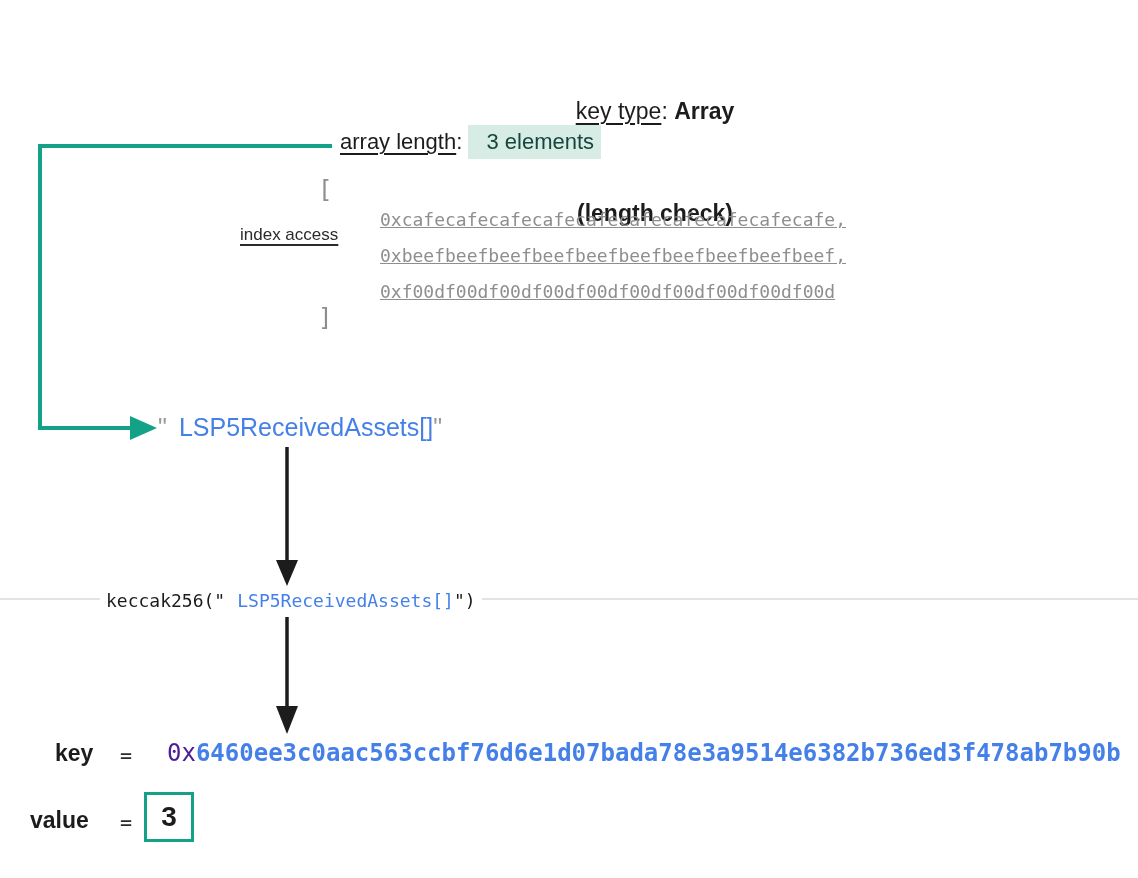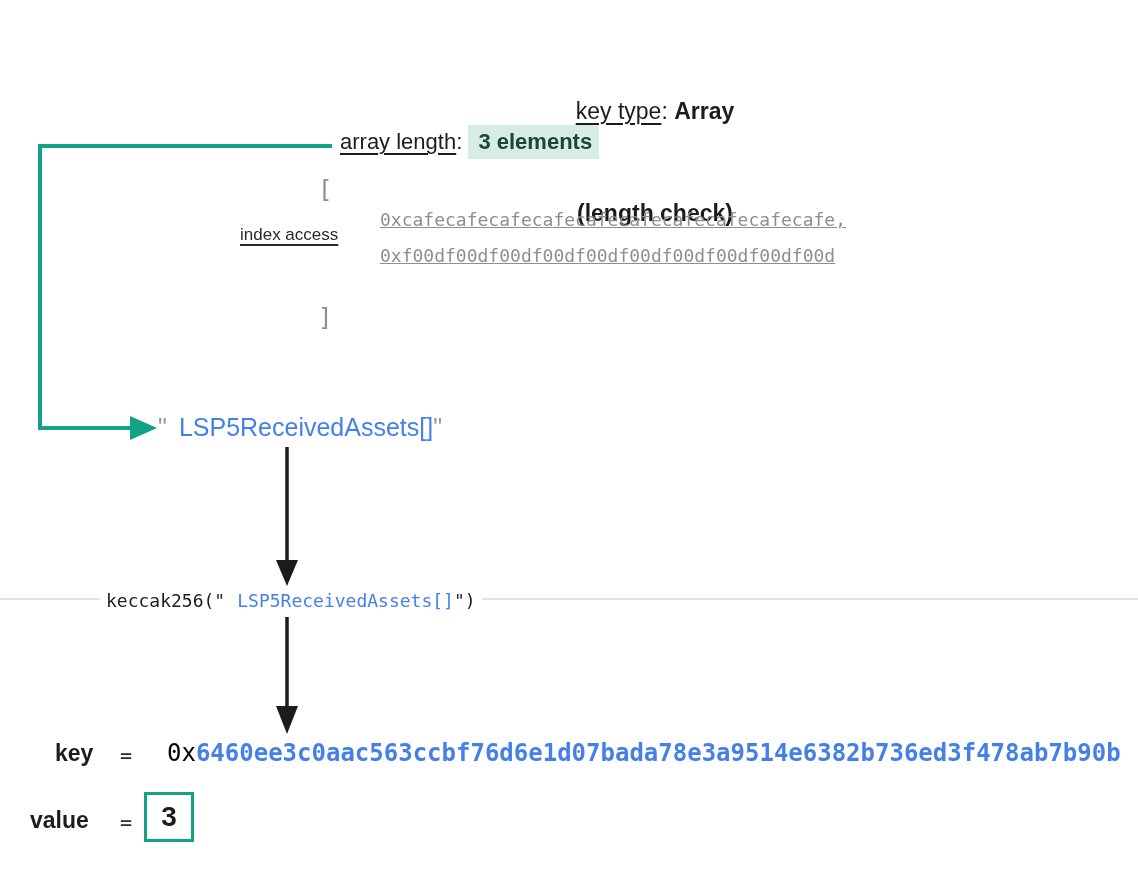--- a/index.html
+++ b/index.html
@@ -21,24 +21,24 @@
     color:#1c1c1c;
   }
   .u{text-decoration:underline;text-underline-offset:4px;text-decoration-thickness:1.5px;}
   .b{font-weight:bold;}
   
   .arraylen{
     top:129px;left:340px;
     font-size:22px;
   }
   .hl{
-    font-weight:bold;
+    font-weight:normal;
     color:var(--teal-dark-text,#17463d);
     background:var(--teal-highlight-bg,#d8ece6);
-    padding:4px 7px 5px 10px;
+    padding:4px 7px 5px 18px;
   }
   
   .mono{font-family:"DejaVu Sans Mono", monospace;}
   .codegray{color:var(--gray-code,#8e8e8e);}
   .bracket{font-size:24px;}
   .code-items{
     top:202px;left:380px;
     font-size:18px;line-height:36px;text-decoration:underline;
   }
   .bro{top:176px;left:318px;}
@@ -68,21 +68,21 @@
   
   .overlay{position:absolute;top:0;left:0;pointer-events:none;}
   .teal-line{stroke:var(--teal,#13a287);stroke-width:4;fill:none;}
   .teal-head{fill:var(--teal,#13a287);}
   .black-line{stroke:#1c1c1c;stroke-width:3.5;}
   .black-head{fill:#1c1c1c;}
   
   .keylabel{top:740px;left:55px;font-size:23px;font-weight:bold;}
   .eq1{top:743px;left:120px;font-size:20px;color:#2a2a2a;}
   .keyhash{top:739px;left:167px;font-size:24px;}
-  .hexprefix{color:#000000;}
+  .hexprefix{color:#4c1d95;}
   .hashblue{font-weight:bold;color:var(--blue,#4580e8);}
   .valuelabel{top:807px;left:30px;font-size:23px;font-weight:bold;}
   .eq2{top:810px;left:120px;font-size:20px;color:#2a2a2a;}
   .valuebox{
     top:792px;left:144px;width:50px;height:50px;
     border:3px solid var(--teal,#13a287);
     display:flex;align-items:center;justify-content:center;
     font-size:28px;font-weight:bold;color:#1c1c1c;
     box-sizing:border-box;
   }
@@ -106,20 +106,21 @@
   <div class="abs title textrow">
     <div><span class="u">key type</span><span>: </span><span class="b">Array</span></div>
     <div class="b">(length check)</div>
   </div>
 
   <div class="abs arraylen textrow"><span class="u">array length</span><span>: </span><span class="hl">3 elements</span></div>
 
   <div class="abs mono codegray bracket bro">[</div>
   <div class="abs mono codegray code-items">
     <div>0xcafecafecafecafecafecafecafecafecafecafe,</div>
+    <div>0xbeefbeefbeefbeefbeefbeefbeefbeefbeefbeef,</div>
     <div>0xf00df00df00df00df00df00df00df00df00df00d</div>
   </div>
   <div class="abs mono codegray bracket brc">]</div>
 
   <div class="abs indexaccess u">index access</div>
 
   <div class="abs keyname textrow"><span class="quote">"</span><span class="blue">LSP5ReceivedAssets[]</span><span class="quote">"</span></div>
 
   <div class="abs mono keccak textrow"><span>keccak256("</span><span class="blue">LSP5ReceivedAssets[]</span><span>")</span></div>
 

